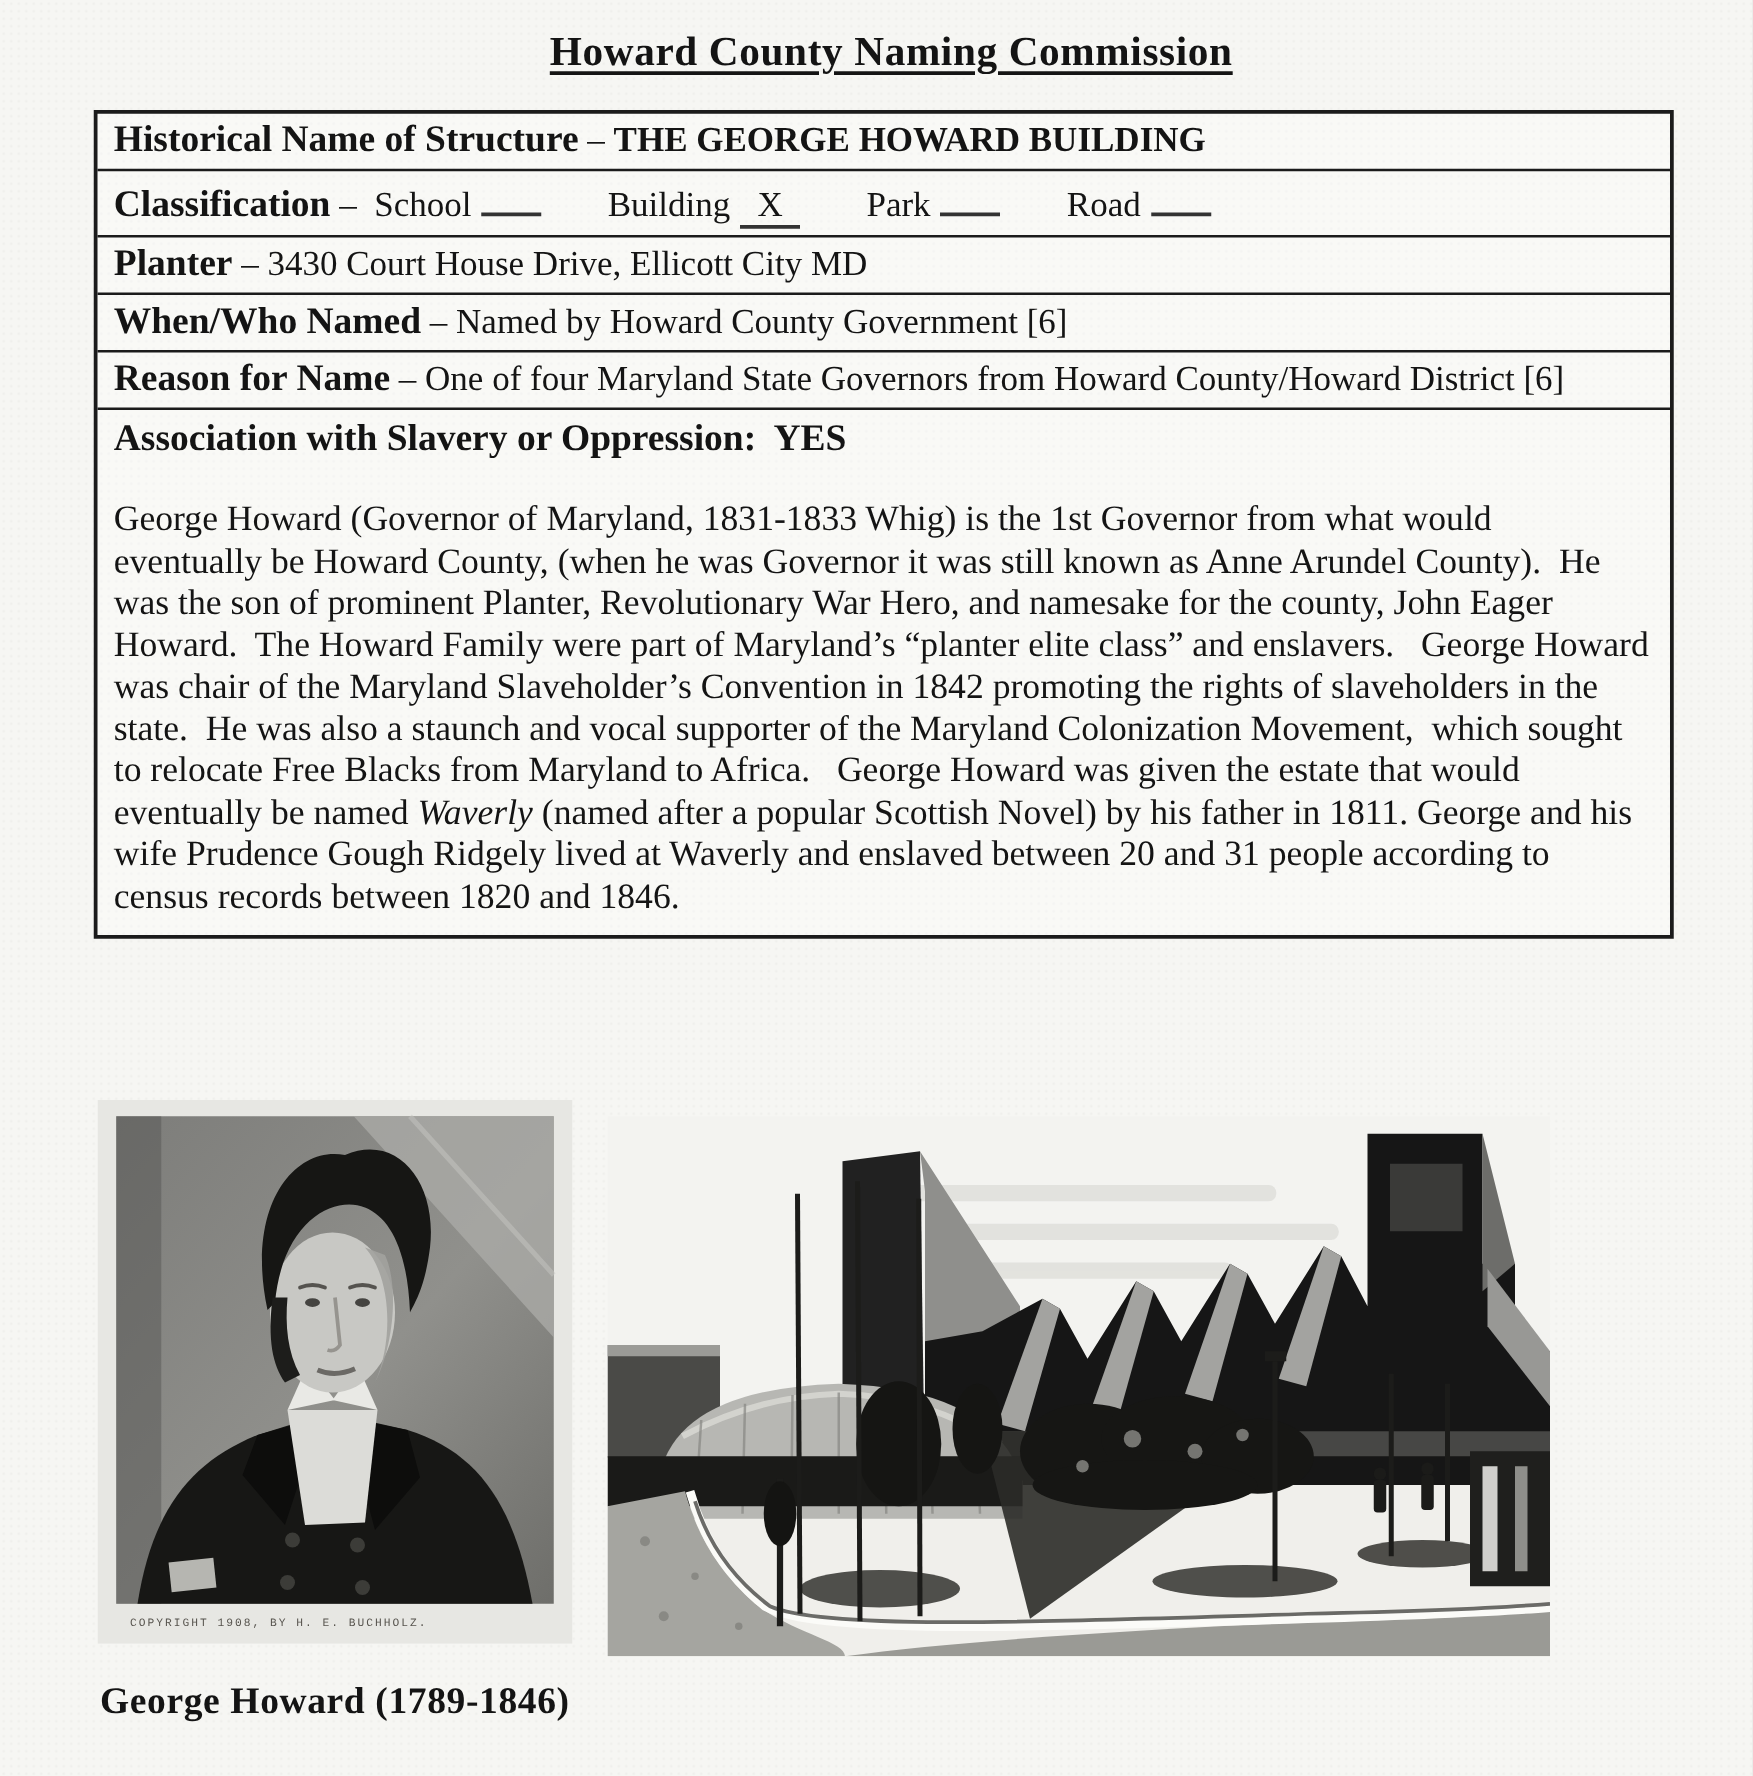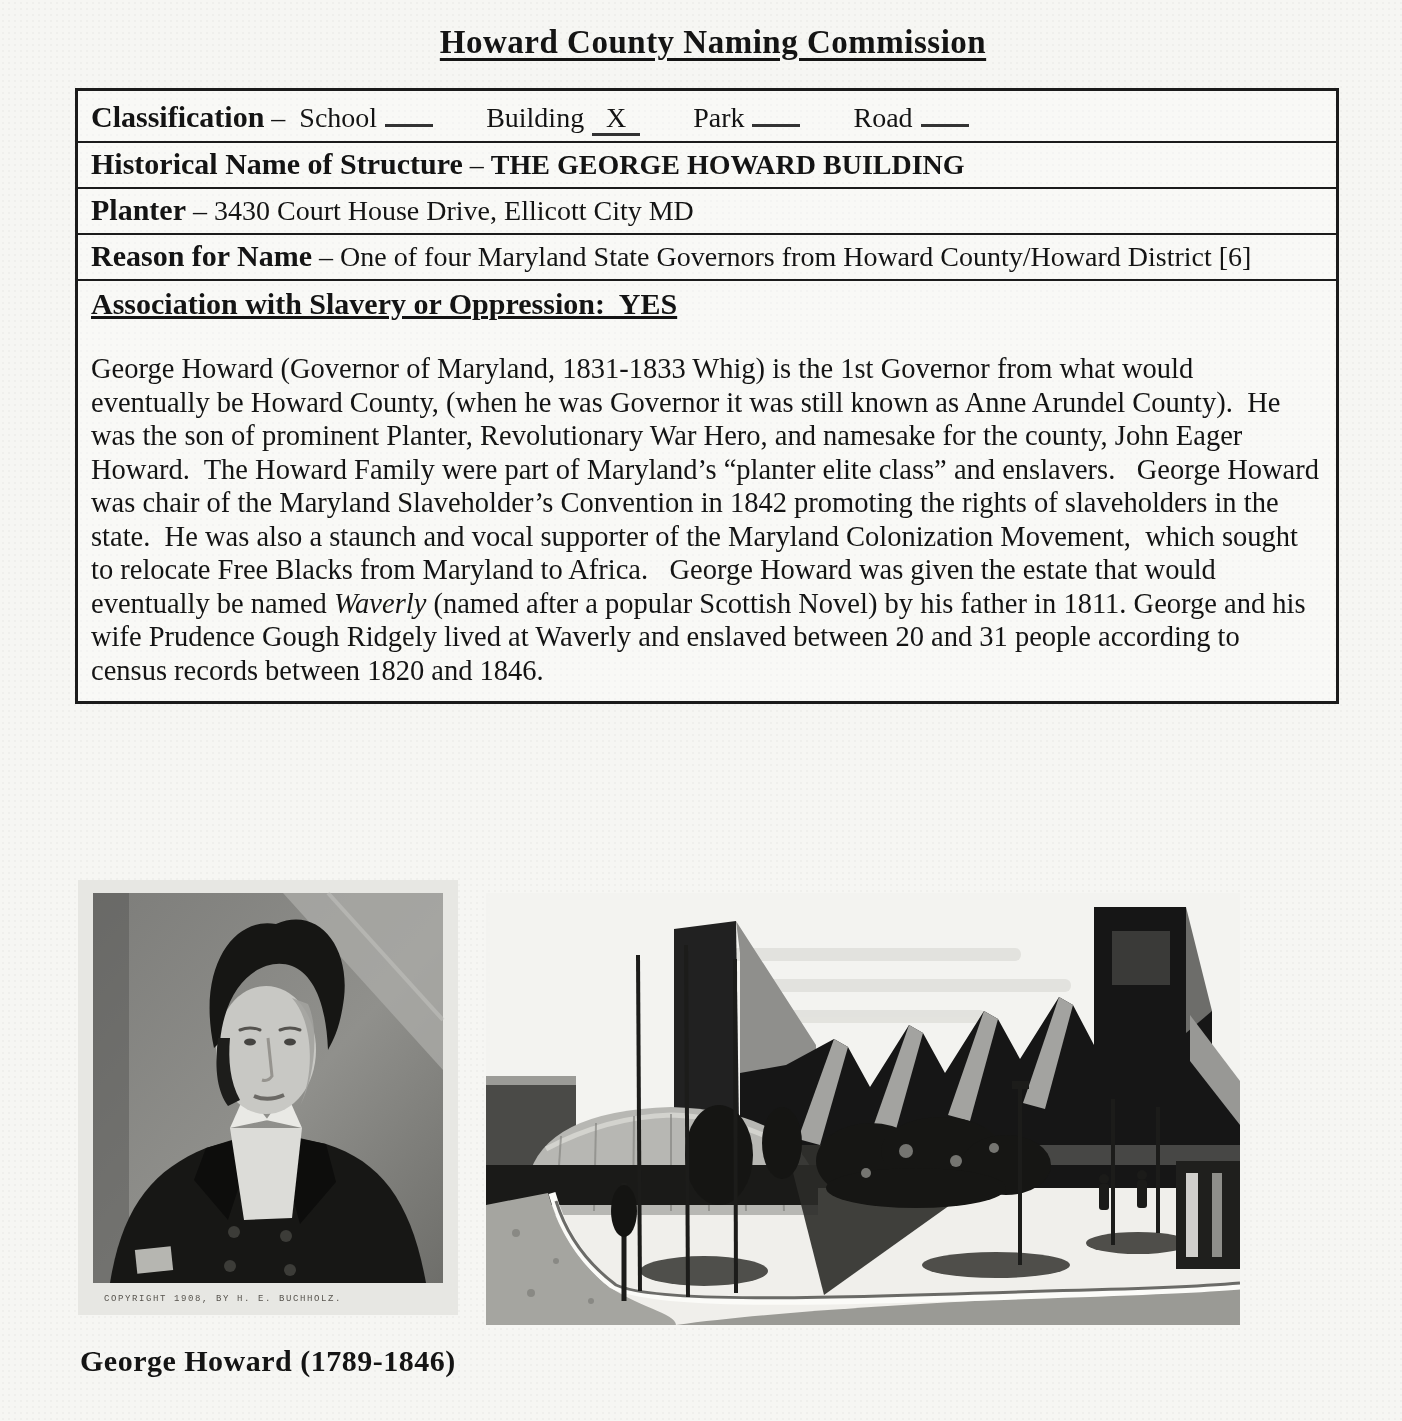--- a/index.html
+++ b/index.html
@@ -45,21 +45,20 @@
     display:inline-block;min-width:48px;height:30px;
     border-bottom:3px solid #333;
     text-align:center;vertical-align:baseline;
     margin-left:8px;line-height:30px;
   }
   .assoc{padding-bottom:14px;}
   .assoc-heading{
     margin:2px 0 30px 0;
     font-weight:bold;font-size:30px;line-height:36px;
     white-space:pre-wrap;
-    text-decoration:underline;
   }
   .assoc-para{
     margin:0;max-width:1228px;
     font-size:28.5px;line-height:33.5px;
     white-space:pre-wrap;
   }
   .portrait{
     position:absolute;left:78px;top:880px;width:380px;height:435px;margin:0;
   }
   .portrait svg{display:block;width:100%;height:100%;}
@@ -80,36 +79,39 @@
 </head>
 <body>
 
 <div class="page">
 
   <h1 class="title"><span class="u">Howard County Naming Commission</span></h1>
 
   <div class="info-table">
 
     <div class="row">
+      <span class="lbl">Historical Name of Structure</span><span class="sep">–</span><span class="bold">THE GEORGE HOWARD BUILDING</span>
+    </div>
+
+    <div class="row">
       <span class="lbl">Classification</span><span class="sep">–</span>
       <span class="opt"><span>School</span><span class="blank"></span></span>
       <span class="opt"><span>Building</span><span class="blank">X</span></span>
       <span class="opt"><span>Park</span><span class="blank"></span></span>
       <span class="opt"><span>Road</span><span class="blank"></span></span>
     </div>
 
     <div class="row">
-      <span class="lbl">Historical Name of Structure</span><span class="sep">–</span><span class="bold">THE GEORGE HOWARD BUILDING</span>
-    </div>
-
-    <div class="row">
       <span class="lbl">Planter</span><span class="sep">–</span><span>3430 Court House Drive, Ellicott City MD</span>
     </div>
 
 
+    <div class="row">
+      <span class="lbl">When/Who Named</span><span class="sep">–</span><span>Named by Howard County Government [6]</span>
+    </div>
 
     <div class="row">
       <span class="lbl">Reason for Name</span><span class="sep">–</span><span>One of four Maryland State Governors from Howard County/Howard District [6]</span>
     </div>
 
     <div class="row assoc">
       <p class="assoc-heading">Association with Slavery or Oppression:  YES</p>
       <p class="assoc-para"><span>George Howard (Governor of Maryland, 1831-1833 Whig) is the 1st Governor from what would eventually be Howard County, (when he was Governor it was still known as Anne Arundel County).  He was the son of prominent Planter, Revolutionary War Hero, and namesake for the county, John Eager Howard.  The Howard Family were part of Maryland’s “planter elite class” and enslavers.   George Howard was chair of the Maryland Slaveholder’s Convention in 1842 promoting the rights of slaveholders in the state.  He was also a staunch and vocal supporter of the Maryland Colonization Movement,  which sought to relocate Free Blacks from Maryland to Africa.   George Howard was given the estate that would eventually be named </span><em>Waverly</em><span> (named after a popular Scottish Novel) by his father in 1811. George and his wife Prudence Gough Ridgely lived at Waverly and enslaved between 20 and 31 people according to census records between 1820 and 1846.</span></p>
     </div>
 

